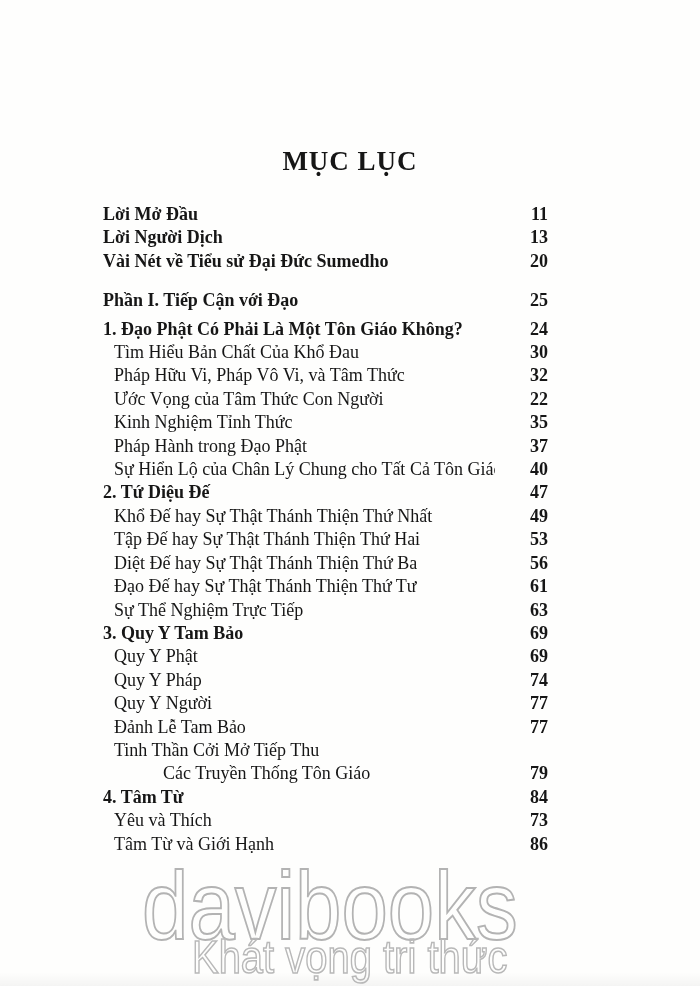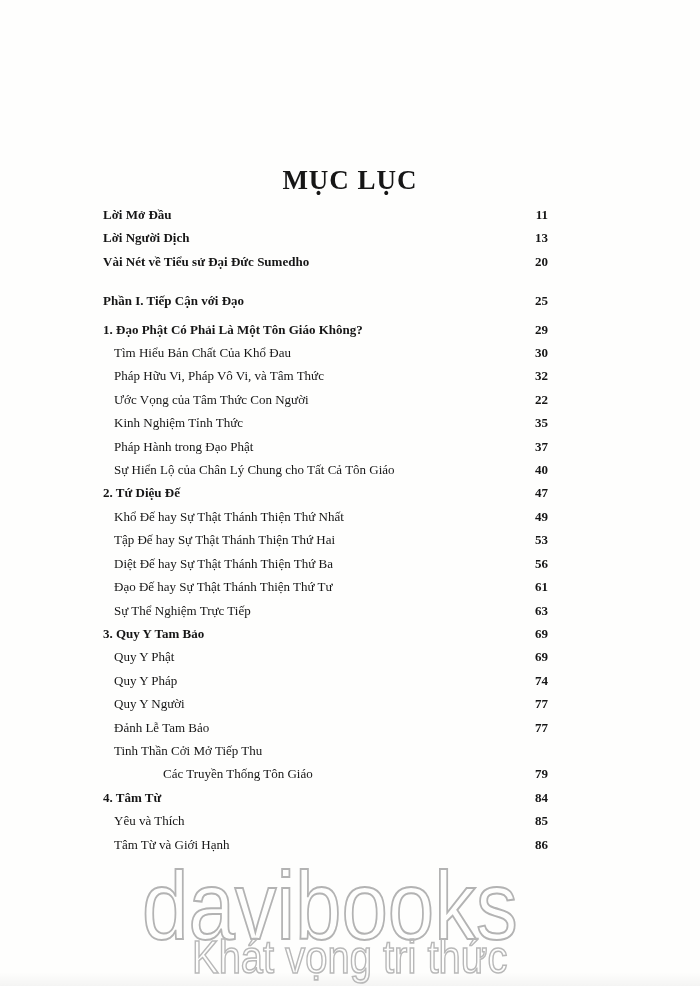--- a/index.html
+++ b/index.html
@@ -11,21 +11,21 @@
     position: relative;
     width: 700px;
     height: 986px;
     background: #fefefd;
     overflow: hidden;
     font-family: "Liberation Serif", "DejaVu Serif", serif;
     color: #161616;
   }
   .page-title {
     position: absolute;
-    top: 165px;
+    top: 146px;
     left: 0;
     width: 700px;
     text-align: center;
     font-size: 27px;
     font-weight: bold;
     letter-spacing: 1px;
     margin: 0;
   }
   .toc {
     position: absolute;
@@ -34,21 +34,21 @@
     width: 445px;
   }
   .toc-group { }
   .toc-group:first-child { margin-top: 0; }
   .toc-group:nth-child(2) { margin-top: 16px; }
   .toc-group:nth-child(3) { margin-top: 5px; }
   .toc-row {
     display: flex;
     align-items: flex-start;
     line-height: 23.4px;
-    font-size: 13px;
+    font-size: 18px;
     white-space: nowrap;
     gap: 17px;
   }
   .toc-row .toc-label { flex: 1 1 auto; overflow: hidden; }
   .toc-row .toc-page {
     flex: 0 0 auto;
     min-width: 36px;
     text-align: right;
     font-weight: bold;
   }
@@ -122,21 +122,21 @@
       </div>
       <div class="toc-group">
         <div class="toc-row bold">
           <span class="toc-label">Phần I. Tiếp Cận với Đạo</span>
           <span class="toc-page">25</span>
         </div>
       </div>
       <div class="toc-group">
         <div class="toc-row bold">
           <span class="toc-label">1. Đạo Phật Có Phải Là Một Tôn Giáo Không?</span>
-          <span class="toc-page">29</span>
+          <span class="toc-page">24</span>
         </div>
         <div class="toc-row indent-1">
           <span class="toc-label">Tìm Hiểu Bản Chất Của Khổ Đau</span>
           <span class="toc-page">30</span>
         </div>
         <div class="toc-row indent-1">
           <span class="toc-label">Pháp Hữu Vi, Pháp Vô Vi, và Tâm Thức</span>
           <span class="toc-page">32</span>
         </div>
         <div class="toc-row indent-1">
@@ -212,21 +212,21 @@
           <span class="toc-page">79</span>
         </div>
       </div>
       <div class="toc-group">
         <div class="toc-row bold">
           <span class="toc-label">4.  Tâm Từ</span>
           <span class="toc-page">84</span>
         </div>
         <div class="toc-row indent-1">
           <span class="toc-label">Yêu và Thích</span>
-          <span class="toc-page">85</span>
+          <span class="toc-page">73</span>
         </div>
         <div class="toc-row indent-1">
           <span class="toc-label">Tâm Từ và Giới Hạnh</span>
           <span class="toc-page">86</span>
         </div>
       </div>
     </div>
 
   <div class="watermark">
     <div class="wm-brand">davibooks</div>

